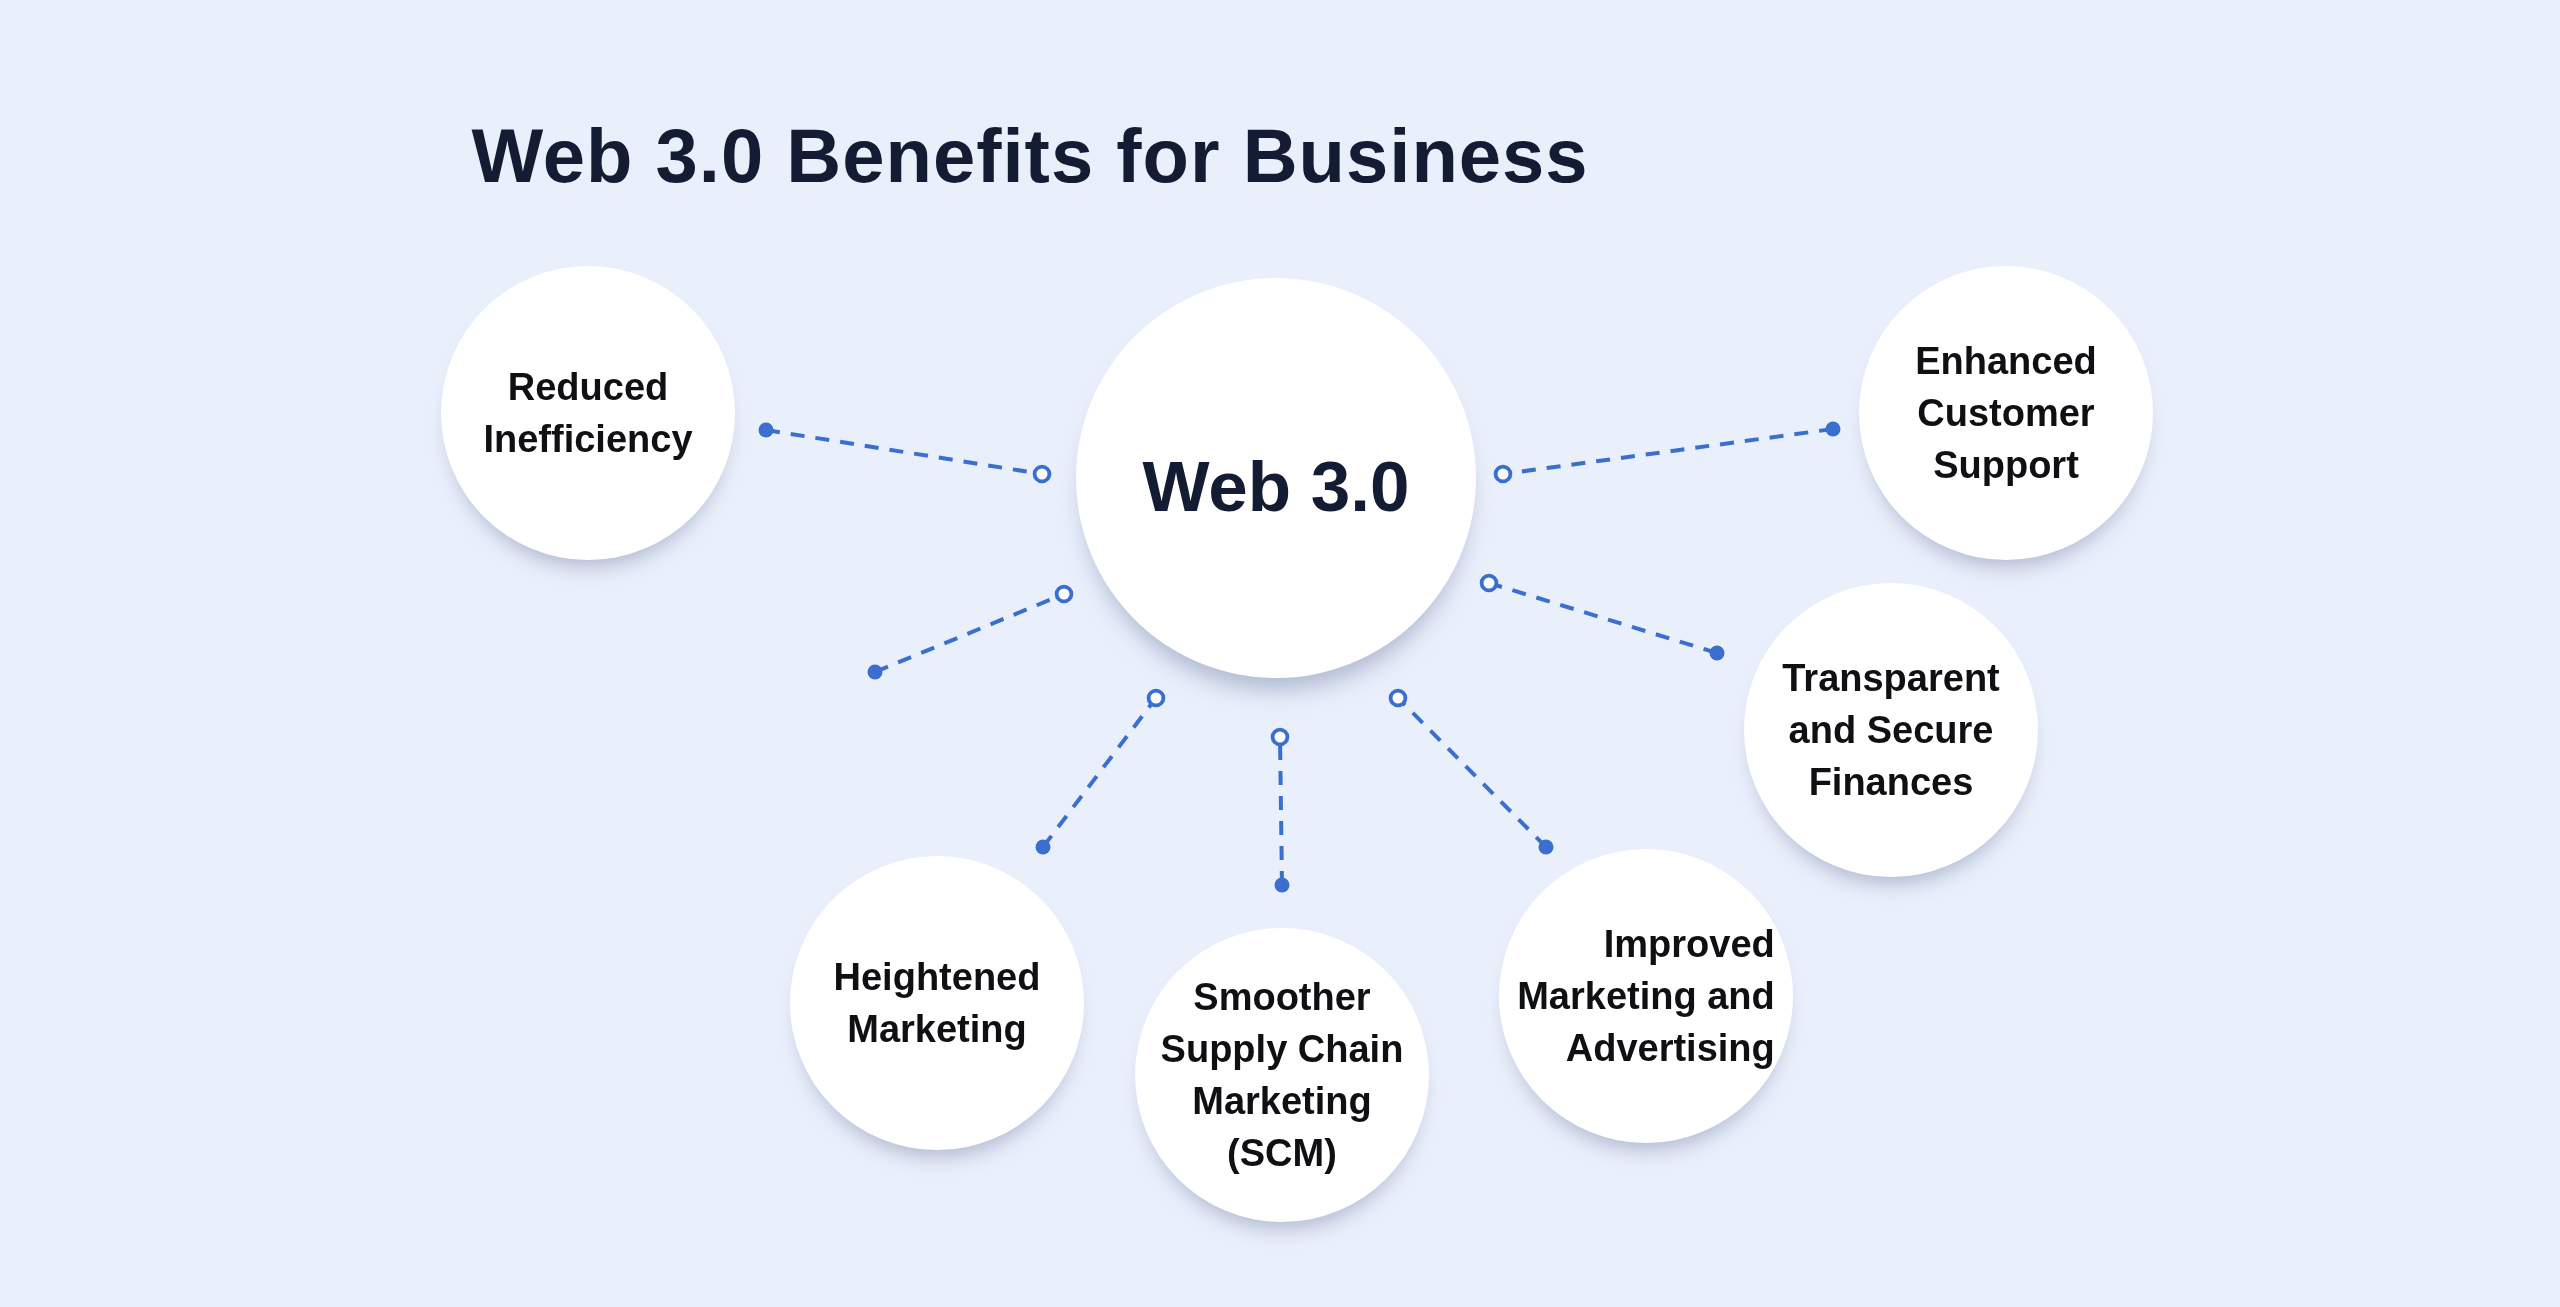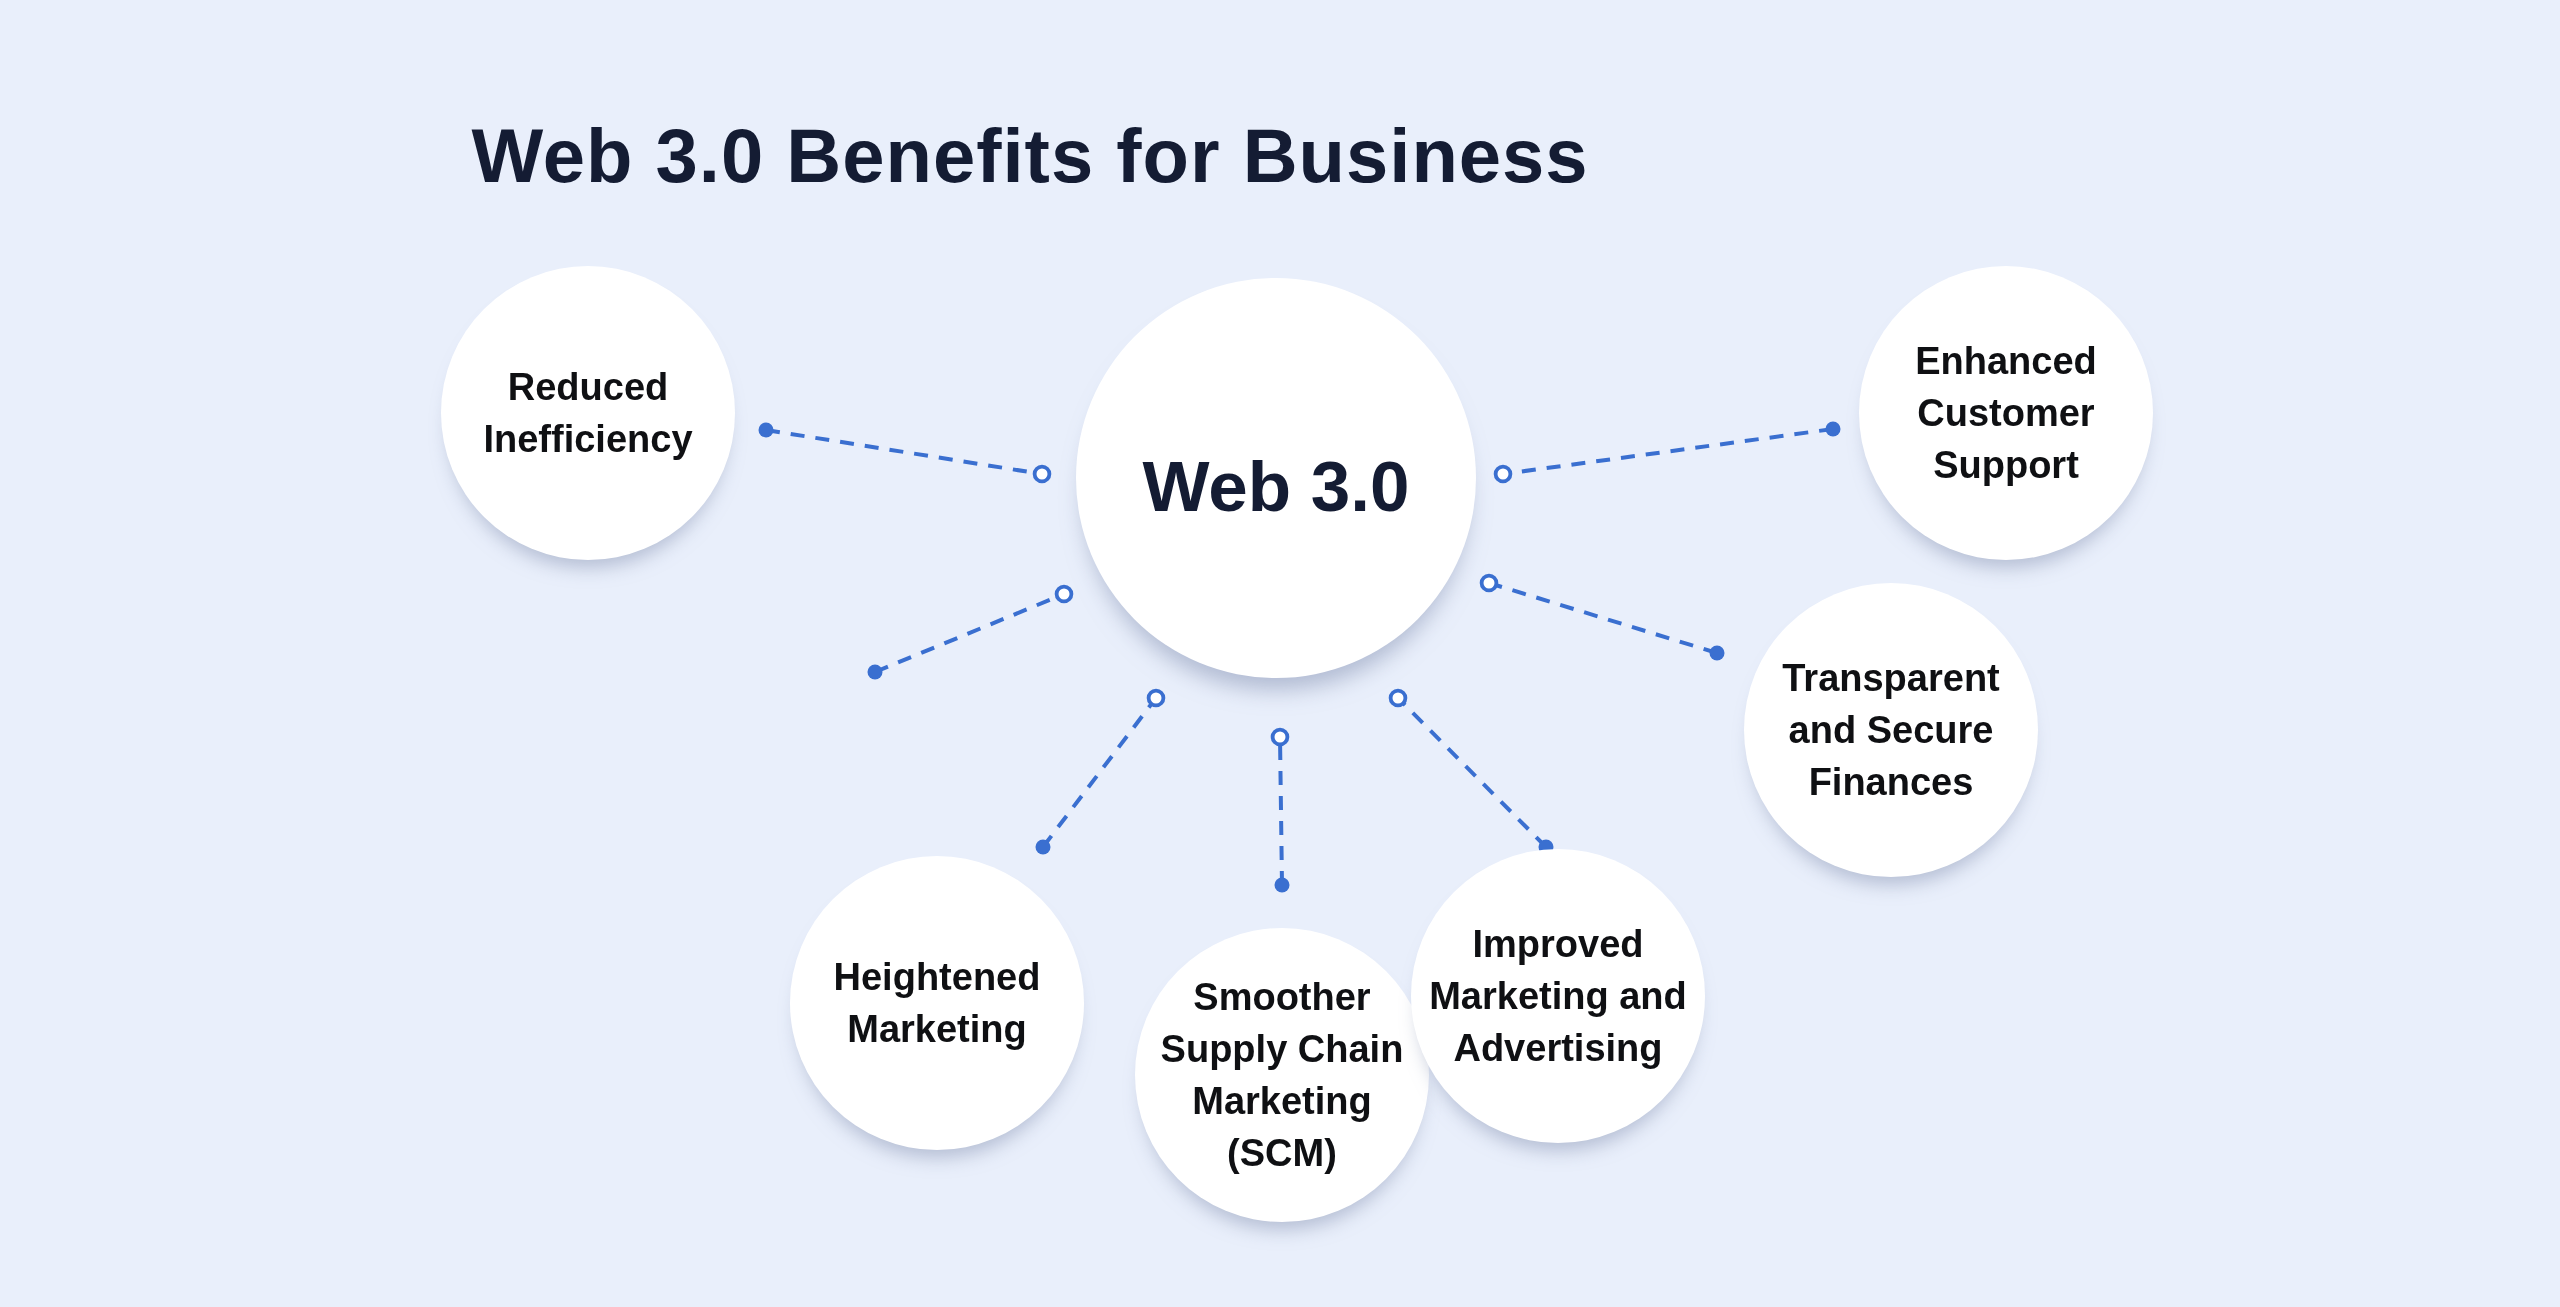--- a/index.html
+++ b/index.html
@@ -64,21 +64,21 @@
     font-size:38px;
     font-weight:700;
     line-height:1.37;
     color:var(--node-text);
     white-space:pre-line;
   }
   .n0{left:441px;top:266px;}
   .n1{left:554px;top:577px;}
   .n2{left:790px;top:856px;}
   .n3{left:1135px;top:928px;}
-  .n4{left:1411px;top:849px;}
+  .n4{left:1499px;top:849px;text-align:right;}
   .n5{left:1744px;top:583px;}
   .n6{left:1859px;top:266px;}
   .dash-line{
     stroke:var(--accent);
     stroke-width:4;
     stroke-dasharray:14 11;
     fill:none;
   }
   .end-dot{
     fill:var(--accent);

